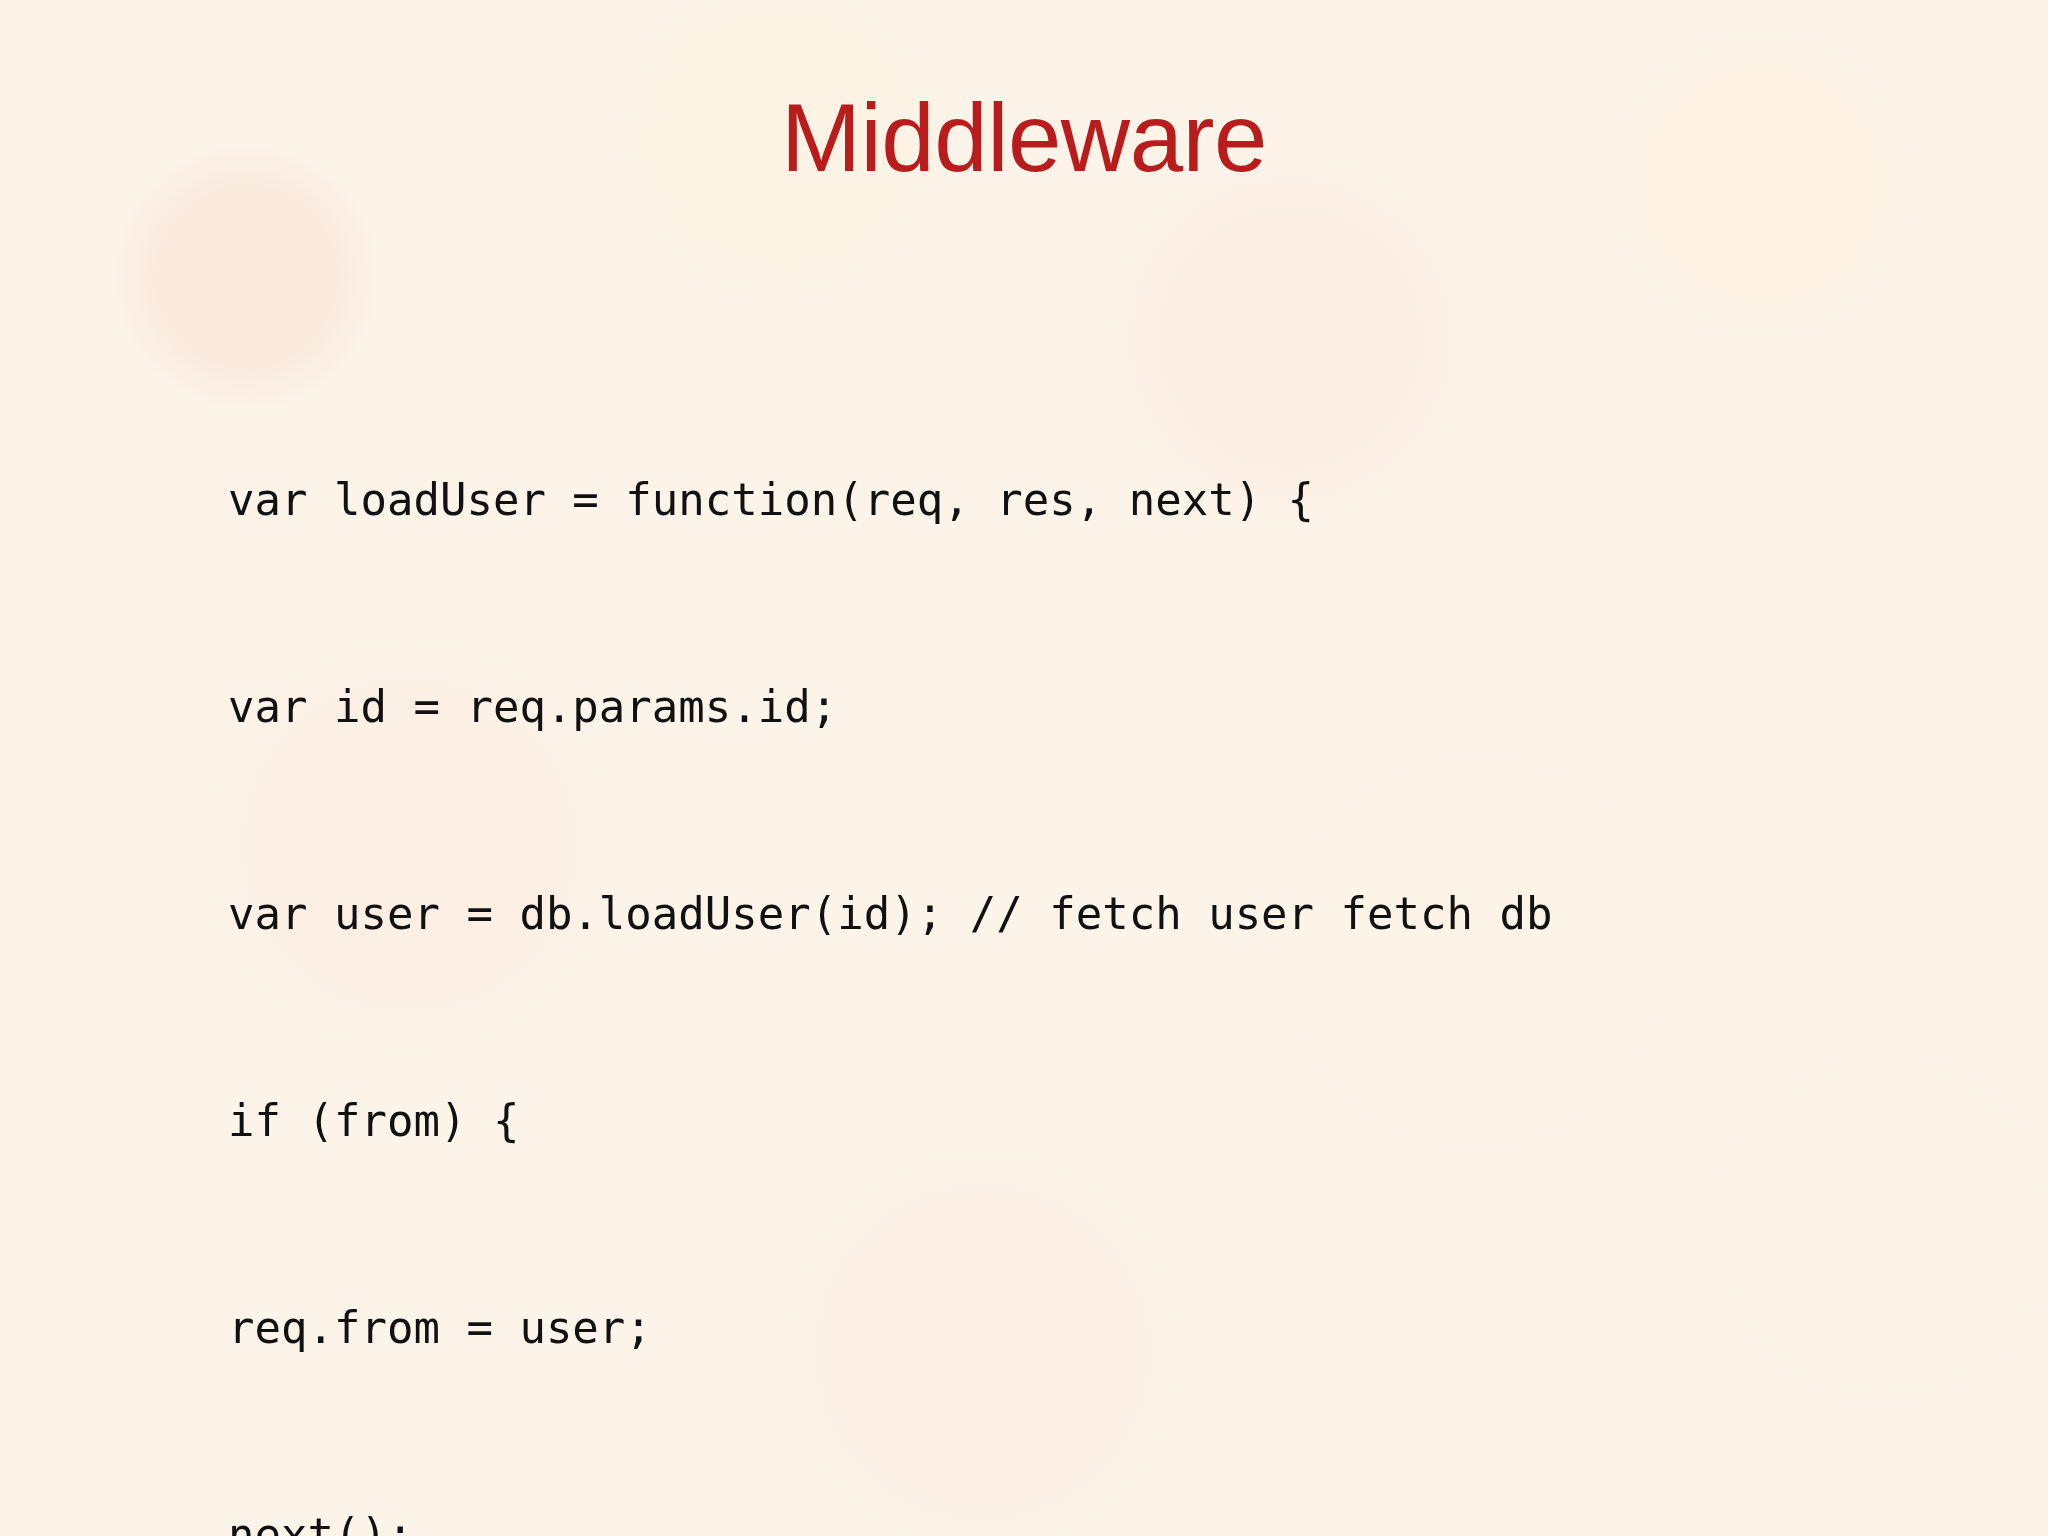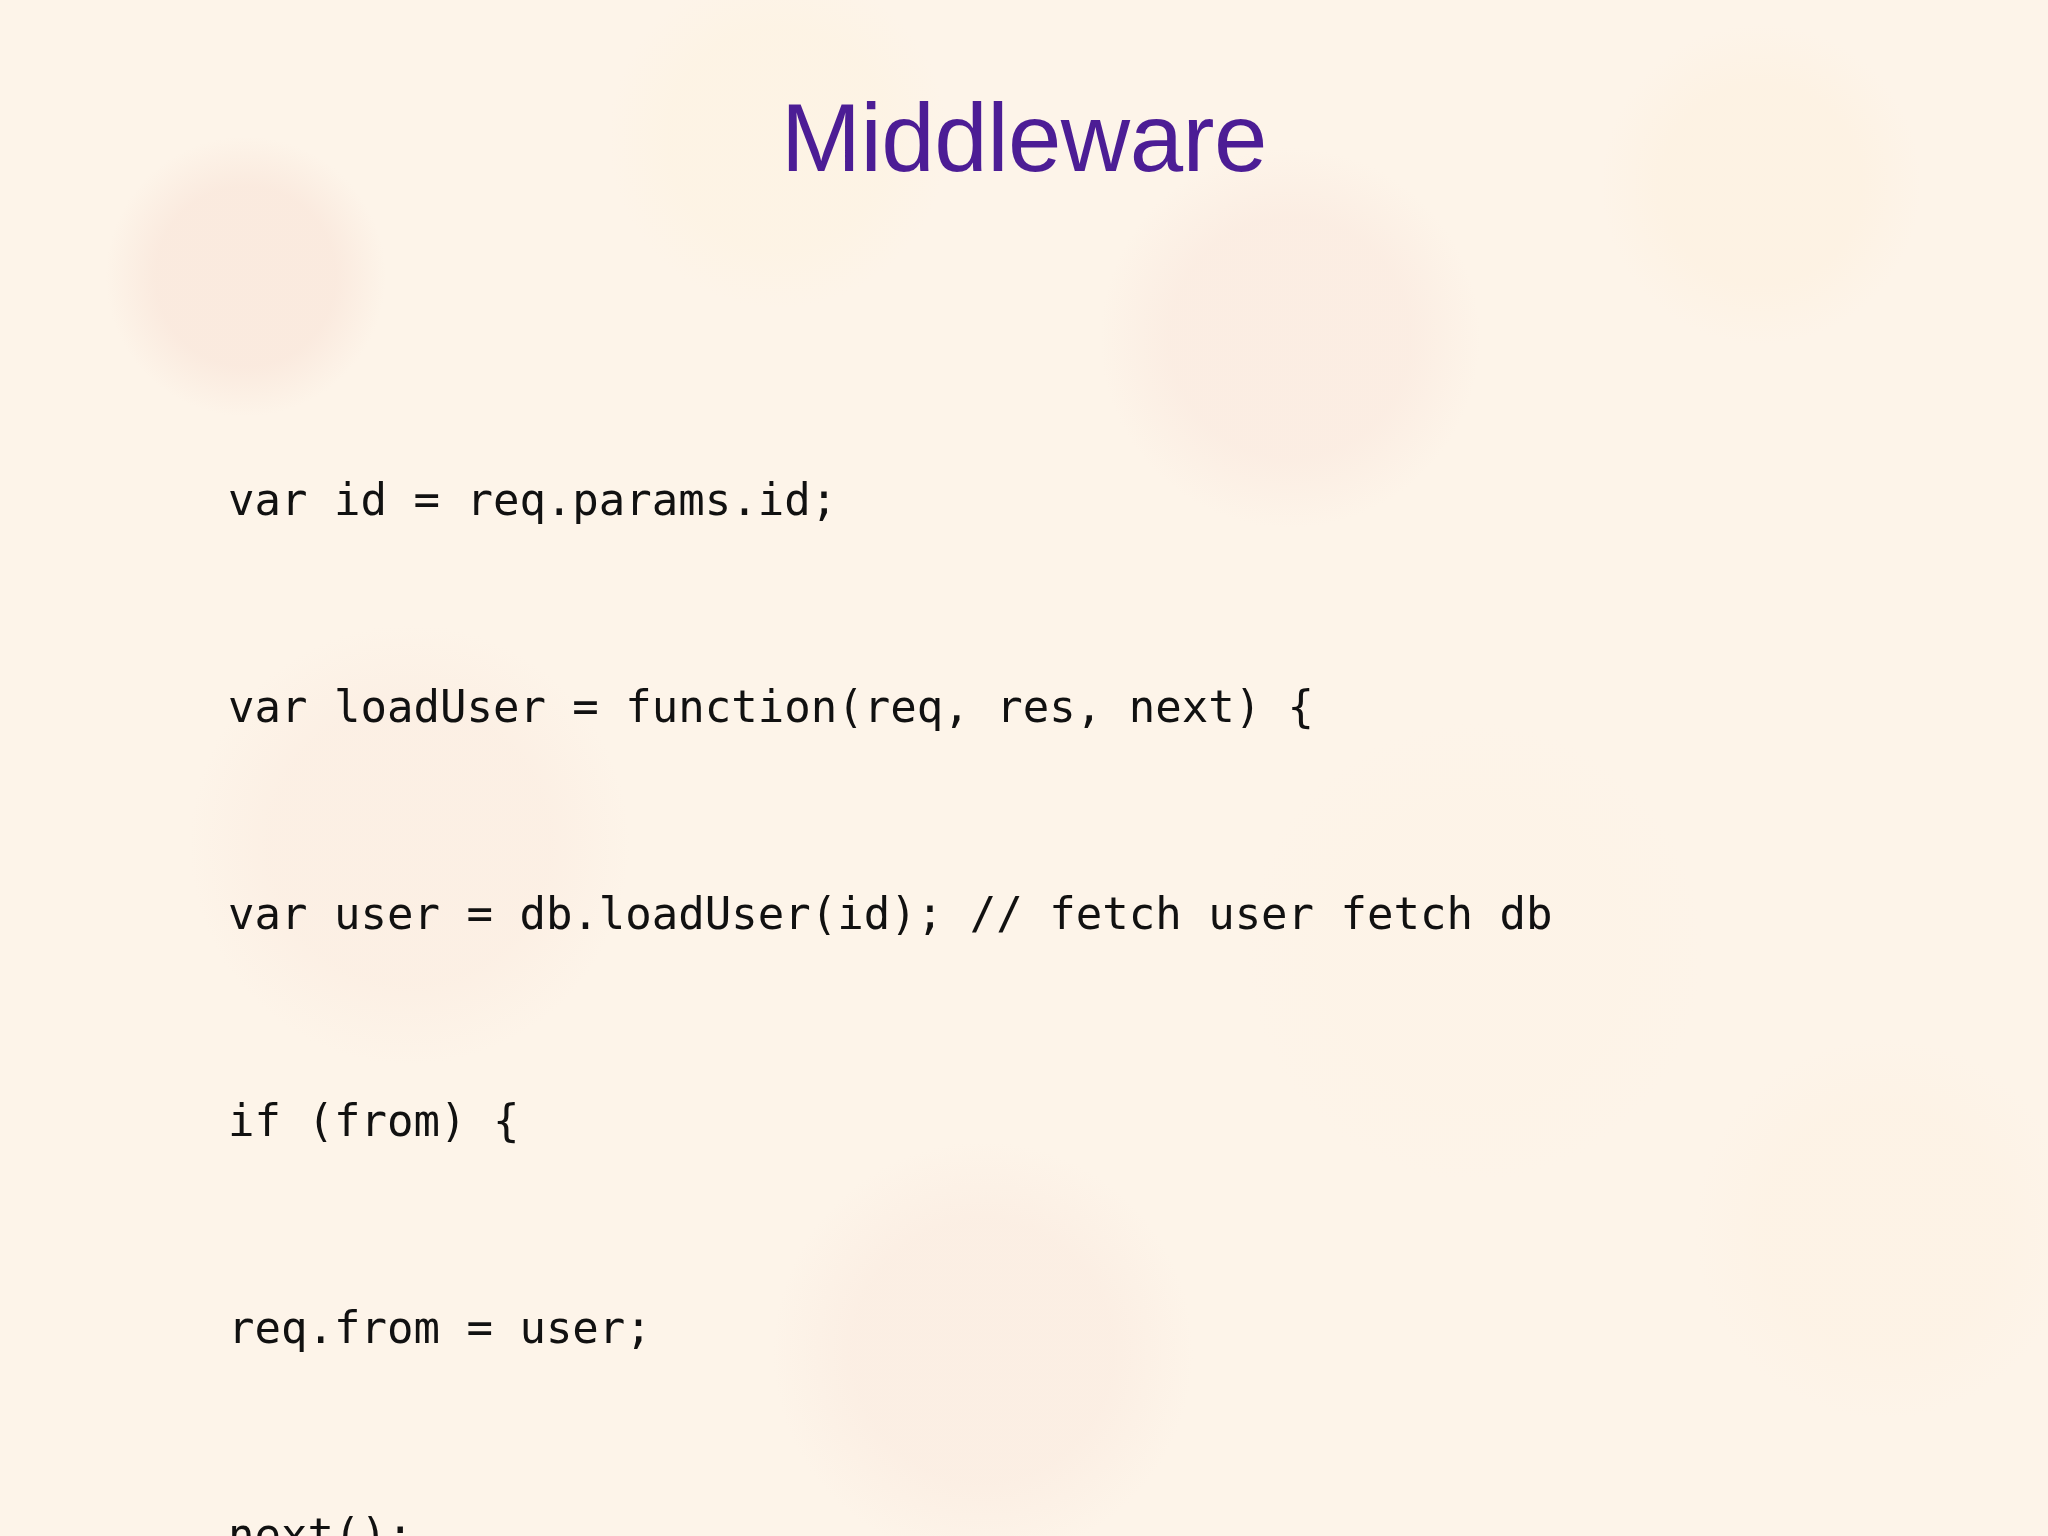--- a/index.html
+++ b/index.html
@@ -36,21 +36,21 @@
   }
   .slide-title {
     position: absolute;
     top: 10px;
     left: 0;
     width: 2048px;
     text-align: center;
     font-size: 96px;
     line-height: 128px;
     font-weight: 400;
-    color: #4c1d95;
+    color: #b91c1c;
     letter-spacing: -0.5px;
   }
   .code-block {
     position: absolute;
     top: 352px;
     left: 228px;
     font-family: "DejaVu Sans Mono", "Liberation Mono", monospace;
     font-size: 44px;
     line-height: 69px;
     color: #111111;
@@ -63,22 +63,22 @@
   }
 </style>
 </head>
 <body>
 
 <div class="slide">
   <div class="grain"></div>
 
   <h1 class="slide-title">Middleware</h1>
 
-  <pre class="code-block">    <div class="code-line">var id = req.params.id;</div>
-    <div class="code-line">var loadUser = function(req, res, next) {</div>
+  <pre class="code-block">    <div class="code-line">var loadUser = function(req, res, next) {</div>
+    <div class="code-line">var id = req.params.id;</div>
     <div class="code-line">var user = db.loadUser(id); // fetch user fetch db</div>
     <div class="code-line">if (from) {</div>
     <div class="code-line">req.from = user;</div>
     <div class="code-line">next();</div>
     
     
     
     
     
     

